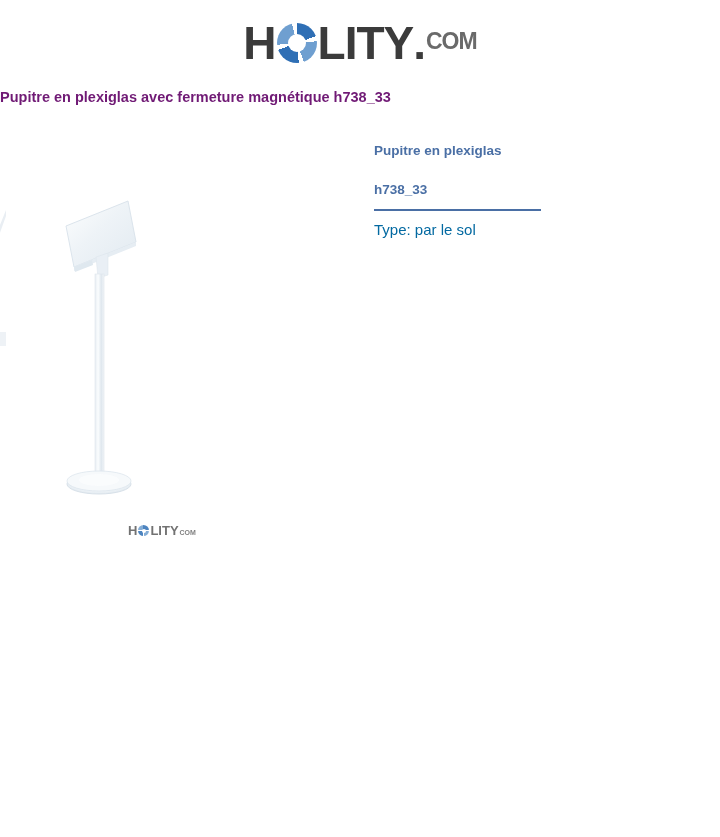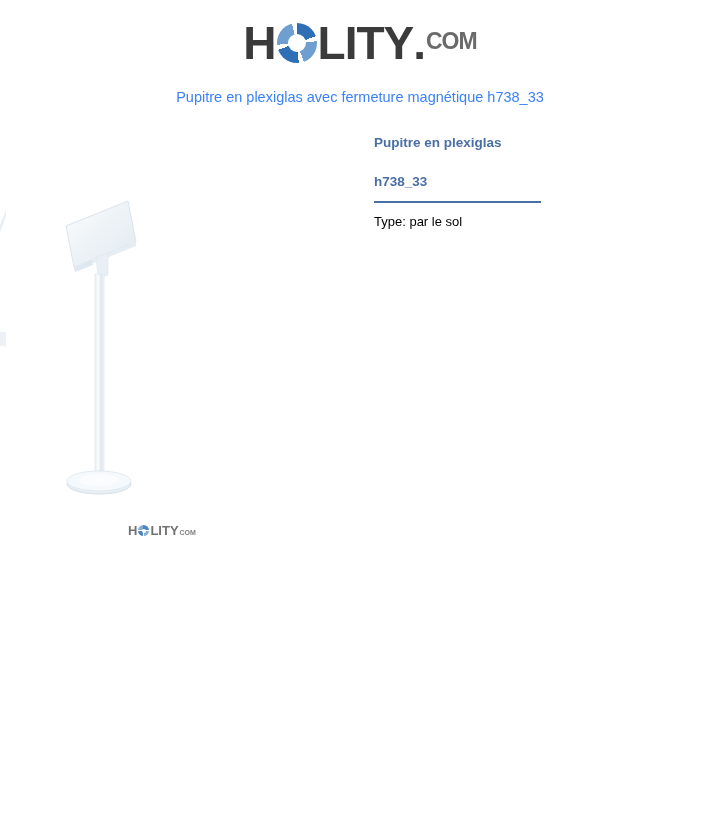--- a/index.html
+++ b/index.html
@@ -84,24 +84,23 @@
     font-weight: bold;
     color: #6a6a6a;
     line-height: 46px;
     margin-left: 1px;
     align-self: flex-end;
     padding-bottom: 3px;
   }
 
   
   .page-title {
-    text-align: center;
-    color: #3b82f6;
+    color: #701a75;
     font-size: 14.5px;
-    font-weight: normal;
+    font-weight: bold;
     margin-top: 22px;
   }
 
   
   .content {
     position: relative;
     margin-top: 26px;
     height: 420px;
   }
 
@@ -188,41 +187,41 @@
     color: #6a6a6a;
     margin-left: 1px;
     align-self: flex-end;
     padding-bottom: 1px;
   }
 
   
   .info-col {
     position: absolute;
     left: 374px;
-    top: 2px;
+    top: 10px;
     width: 300px;
   }
   .product-name {
     color: #4a6fa5;
     font-size: 13.5px;
     font-weight: bold;
     line-height: 19.5px;
     width: 215px;
     margin: 0;
   }
   .divider {
     width: 167px;
     height: 0;
     border-top: 2px solid #4a6fa5;
     margin-top: 9px;
     margin-bottom: 10px;
   }
   .spec-line {
-    font-size: 13px;
-    color: #000000;
+    font-size: 15px;
+    color: #0369a1;
     line-height: 17px;
   }
 </style>
 </head>
 <body>
 
 <div class="page">
 
   <div class="header">
     <div class="logo">

